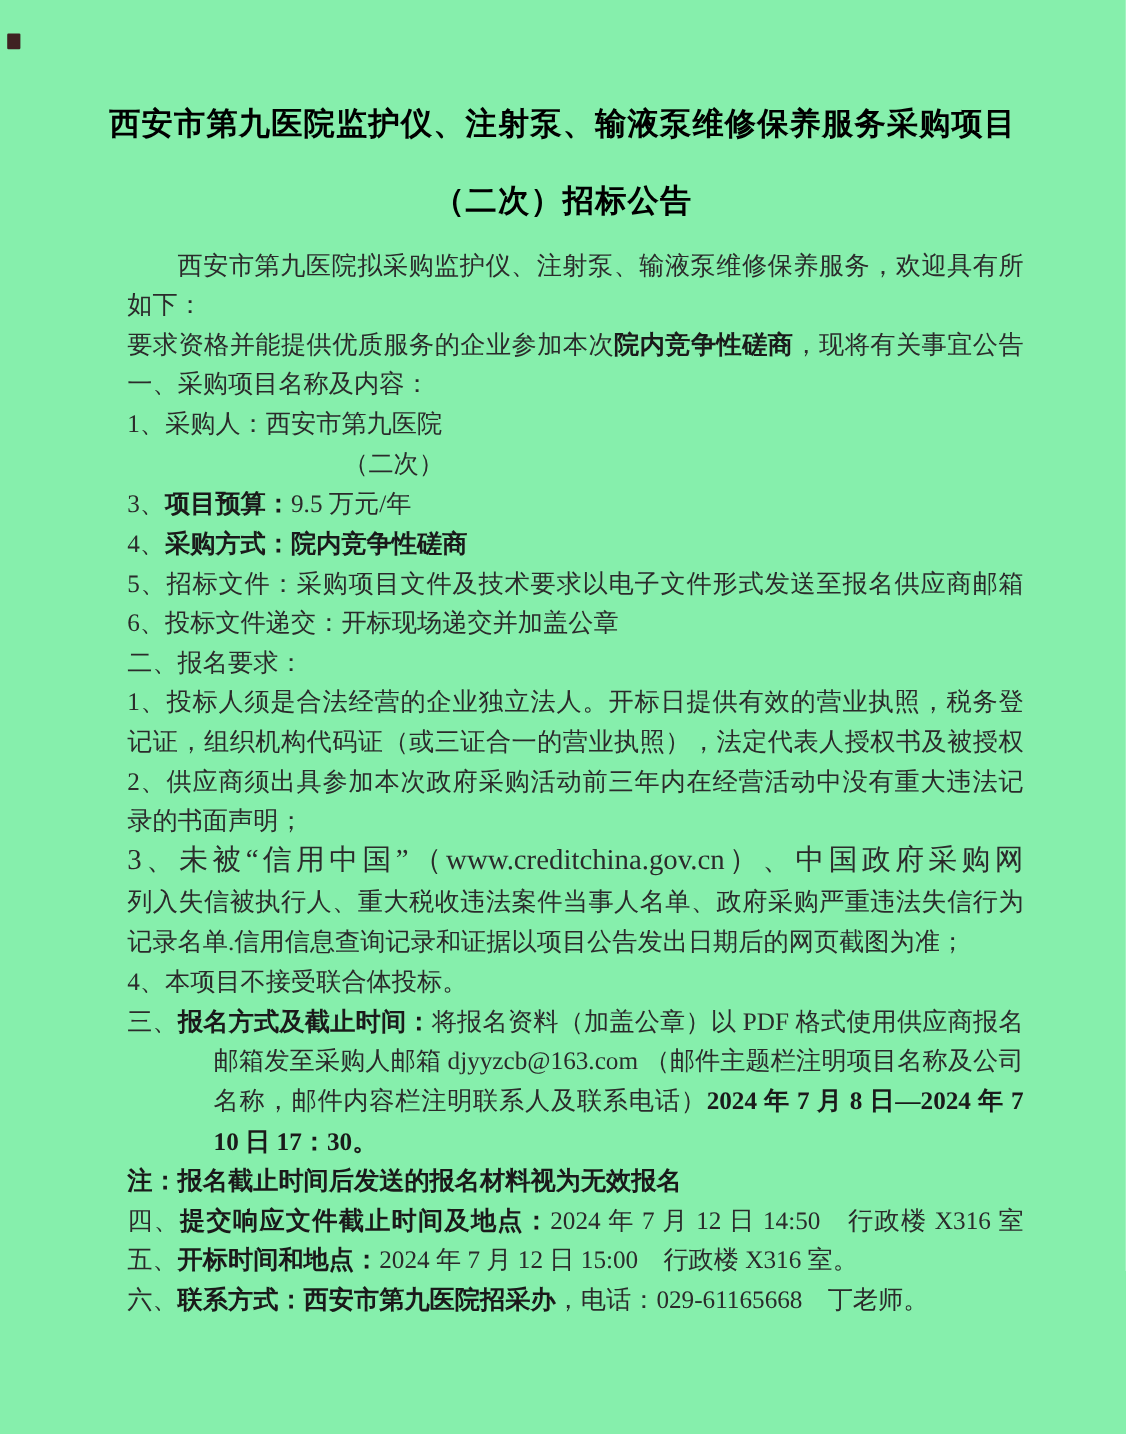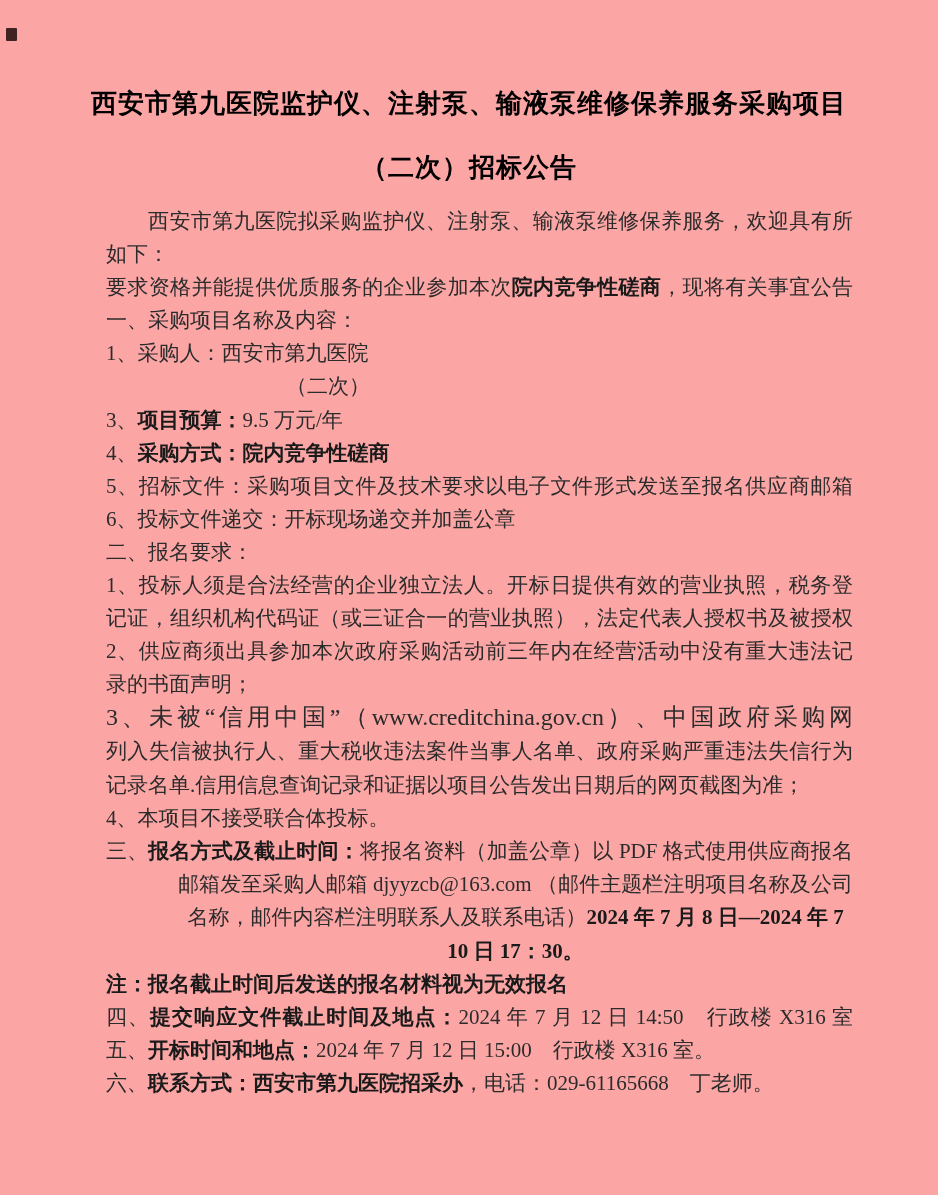--- a/index.html
+++ b/index.html
@@ -4,21 +4,21 @@
 <style>
   html, body { margin: 0; padding: 0; }
   body {
     background: #ffffff;
     font-family: "Liberation Serif", "DejaVu Serif", serif;
   }
   .page {
     position: relative;
     width: 938px;
     height: 1195px;
-    background: #fca5a5;
+    background: #86efac;
     overflow: hidden;
   }
   .artifact {
     position: absolute;
     left: 6px;
     top: 28px;
     width: 11px;
     height: 13px;
     border-radius: 1px;
   }
@@ -43,21 +43,21 @@
     text-align: left;
     overflow: hidden;
     max-height: 34px;
   }
   .line.fill {
     text-align: justify;
     text-align-last: justify;
   }
   .line.first { text-indent: 42px; }
   .line.i9  { padding-left: 180px; }
-  .line.i36 { padding-left: 72px; text-align: center; }
+  .line.i36 { padding-left: 72px; }
   .line.small { font-size: 24px; }
   .b { font-weight: bold; color: #1a1a1a; }
 </style>
 </head>
 <body>
 
 <div class="page">
   <div class="artifact" style="background: rgb(63, 34, 34);"></div>
   <div class="title">
     <div>西安市第九医院监护仪、注射泵、输液泵维修保养服务采购项目</div>

